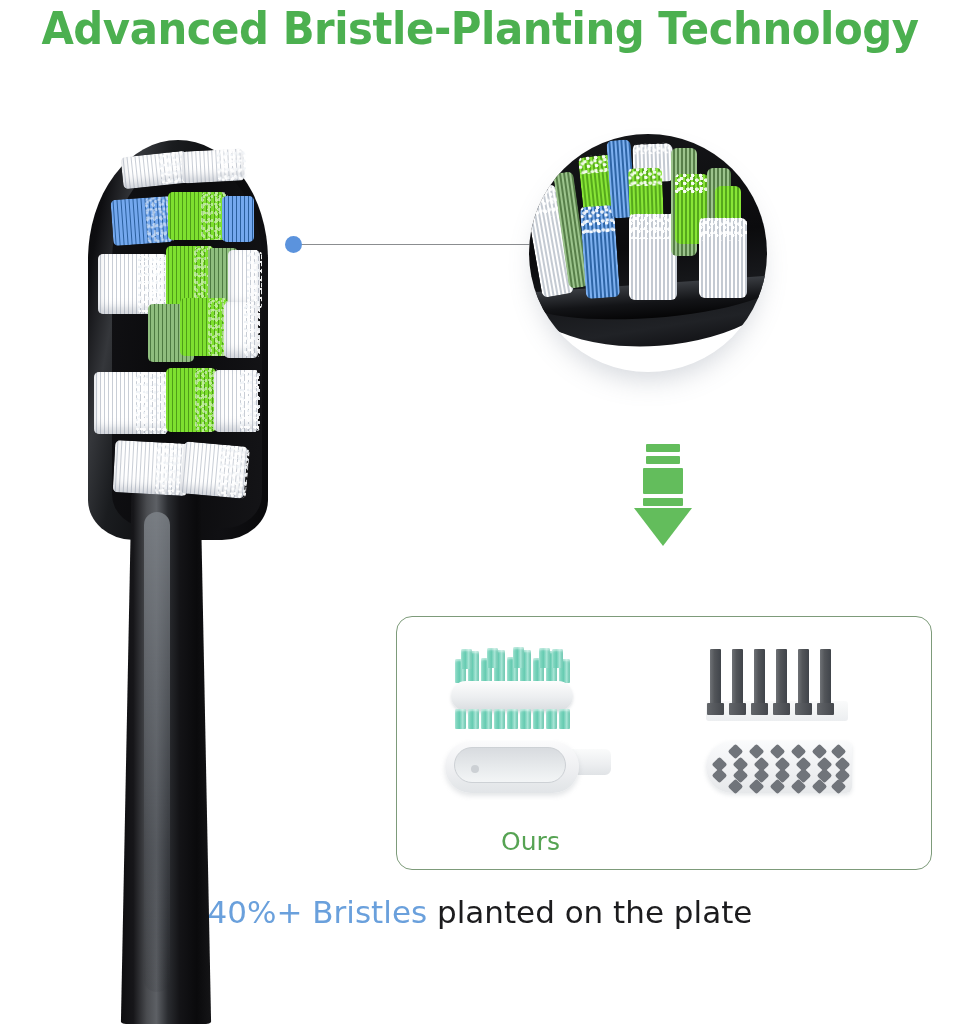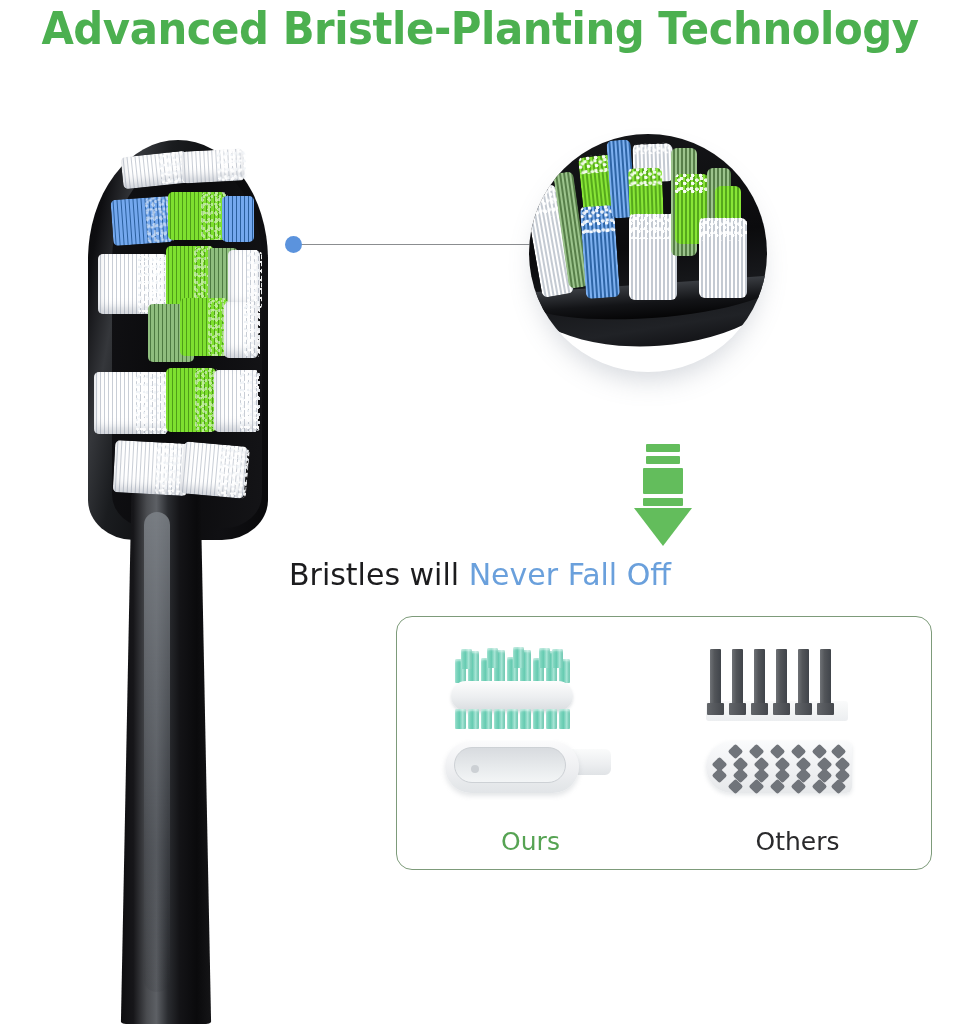--- a/index.html
+++ b/index.html
@@ -472,23 +472,20 @@
 
   <div class="arrow">
     <div class="arrow-seg s1"></div>
     <div class="arrow-seg s2"></div>
     <div class="arrow-seg s3"></div>
     <div class="arrow-seg s4"></div>
     <div class="arrow-neck"></div>
     <div class="arrow-head"></div>
   </div>
 
-  <div class="caption caption-2">
-    <span>Bristles will </span><span class="hl">Never Fall Off</span>
-  </div>
 
   <div class="compare-box">
 
     <div class="compare-col ours">
       <div class="ours-tufts-top">
         <div class="mini-tuft" style="left:0px;   top:10px; height:24px;"></div>
         <div class="mini-tuft" style="left:13px;  top:2px;  height:32px;"></div>
         <div class="mini-tuft" style="left:26px;  top:9px;  height:25px;"></div>
         <div class="mini-tuft" style="left:39px;  top:1px;  height:33px;"></div>
         <div class="mini-tuft" style="left:52px;  top:8px;  height:26px;"></div>
@@ -562,18 +559,20 @@
         <div class="hole" style="left:113px;top:29px;"></div>
         <div class="hole" style="left:131px;top:29px;"></div>
         <div class="hole" style="left:24px; top:40px;"></div>
         <div class="hole" style="left:45px; top:40px;"></div>
         <div class="hole" style="left:66px; top:40px;"></div>
         <div class="hole" style="left:87px; top:40px;"></div>
         <div class="hole" style="left:108px;top:40px;"></div>
         <div class="hole" style="left:127px;top:40px;"></div>
       </div>
 
-      <div class="col-label others-label">Others</div>
     </div>
   </div>
 
+  <div class="caption caption-3">
+    <span class="hl">40%+ Bristles</span><span> planted on the plate</span>
+  </div>
 
 </div>
 
 </body></html>

